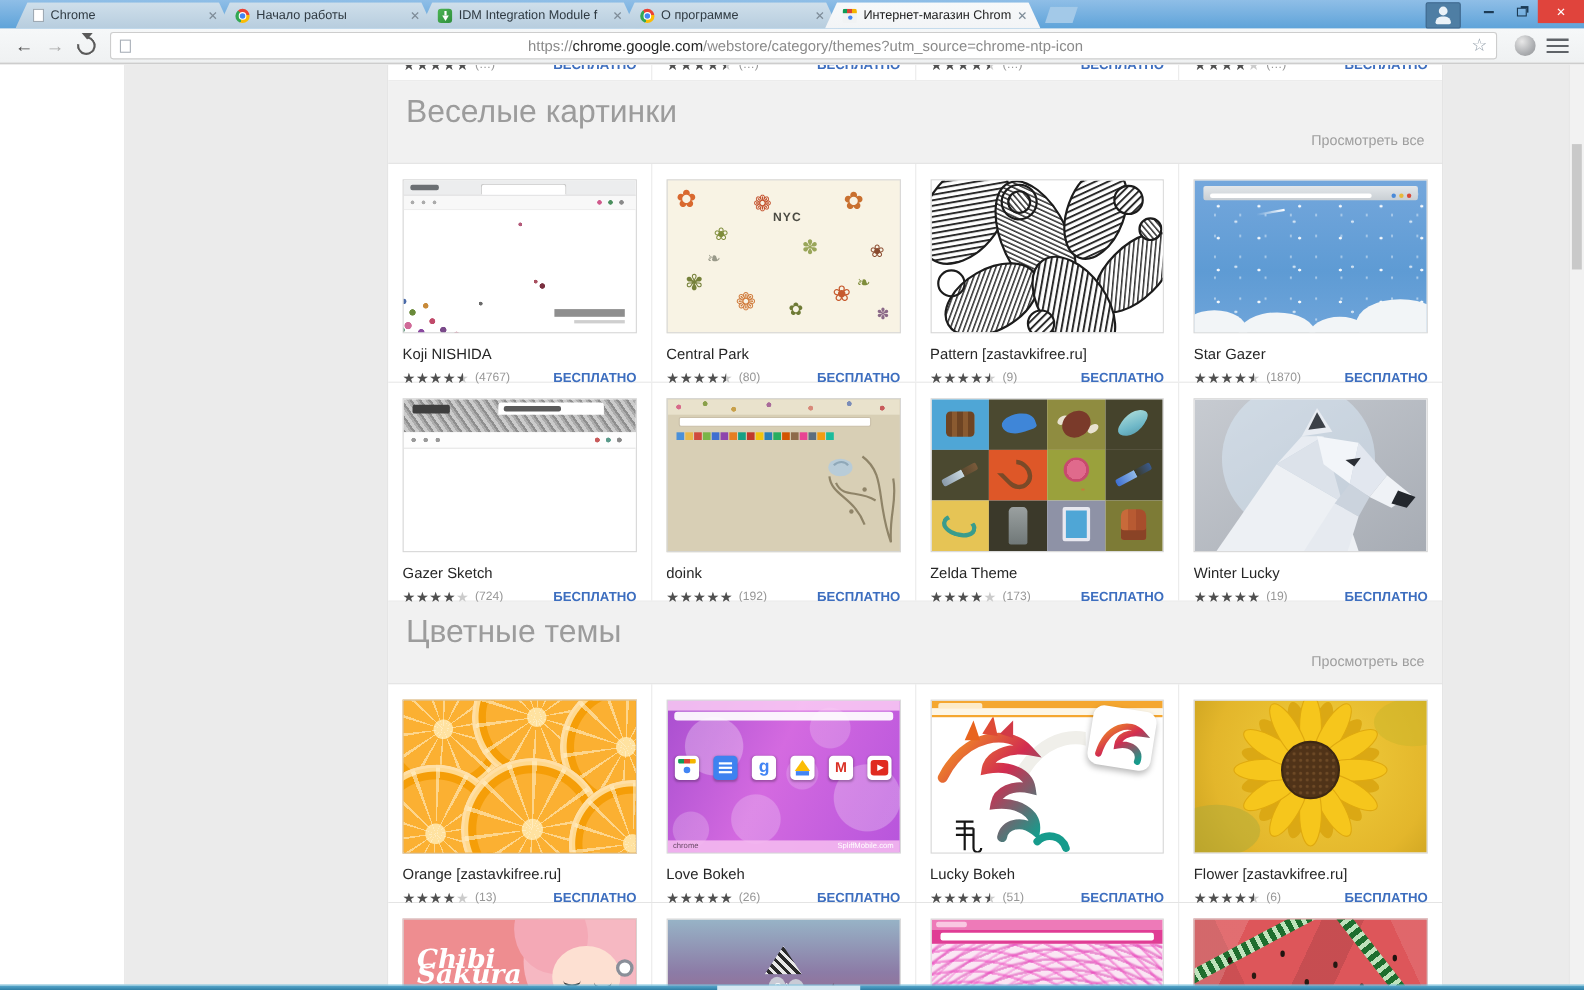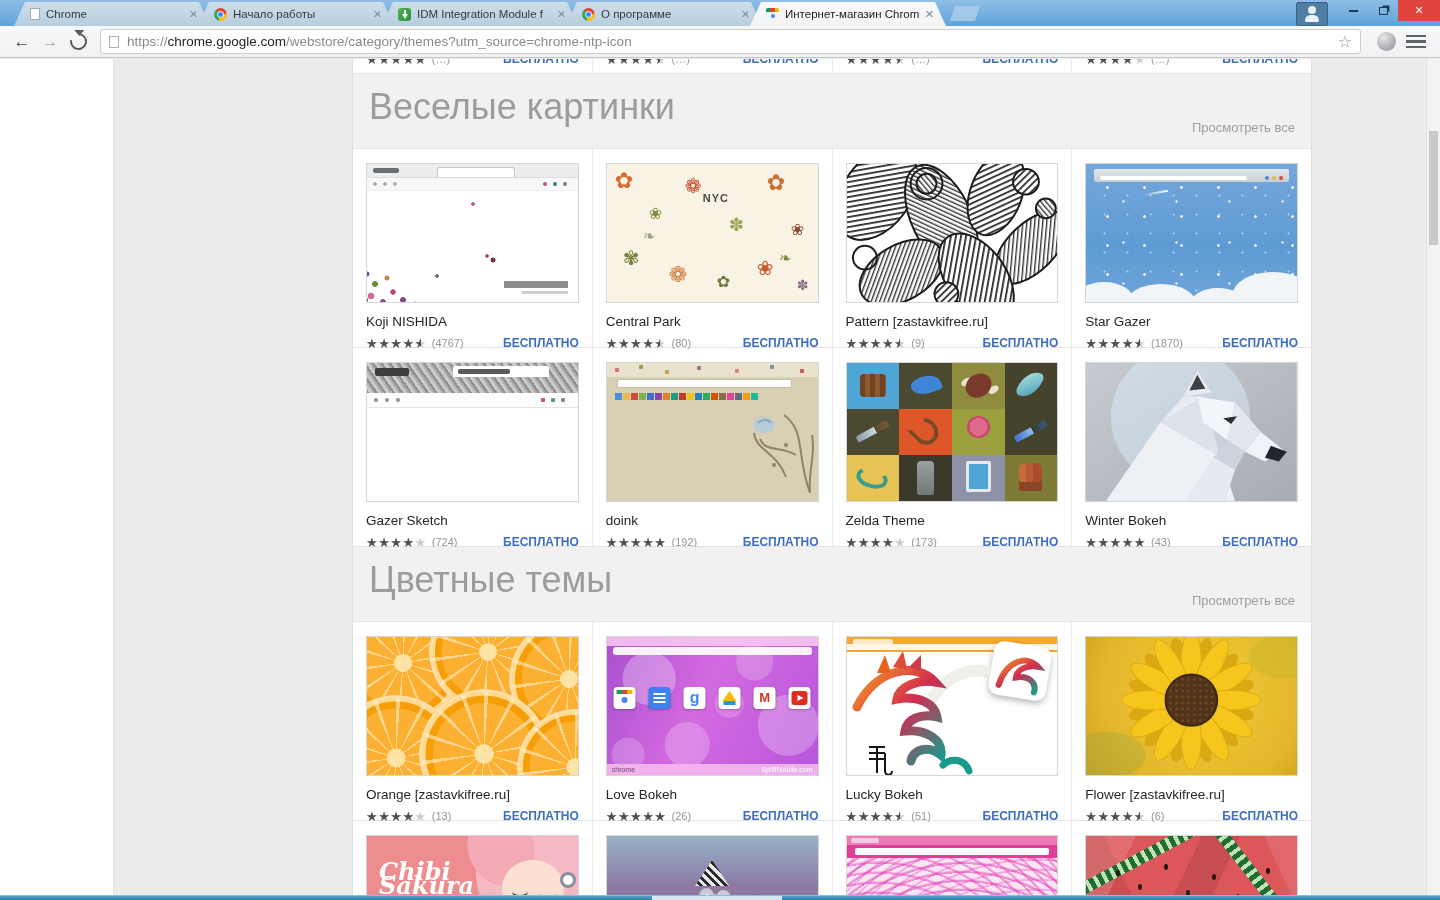--- a/index.html
+++ b/index.html
@@ -42,42 +42,42 @@
 
   .toolbar{position:absolute;left:0;top:26px;width:1440px;height:32px;background:linear-gradient(#F6F8F9,#EFF1F2);
     border-bottom:1px solid #C6C6C6;display:flex;align-items:center;padding:0 10px;box-sizing:border-box;gap:4px;}
   .navbtn{width:24px;height:24px;display:flex;align-items:center;justify-content:center;font-size:17px;font-weight:700;color:#4A4A4A;cursor:pointer;flex:none;}
   .navbtn.fwd{color:#A9A9A9;}
   .reload{width:13px;height:13px;border:2px solid #5A5A5A;border-radius:50%;border-top-color:transparent;transform:rotate(-35deg);position:relative;}
   .reload::after{content:"";position:absolute;right:-4px;top:-3px;border-left:5px solid transparent;border-right:5px solid transparent;border-top:6px solid #5A5A5A;transform:rotate(35deg);}
   .omnibox{flex:1;height:25px;background:#fff;border:1px solid #CDCDCD;border-radius:3px;margin:0 6px;
     display:flex;align-items:center;padding:0 8px;box-sizing:border-box;cursor:text;}
   .ob-page{width:10px;height:12px;background:#fff;border:1px solid #A9B0B8;flex:none;box-sizing:border-box;}
-  .url{font-size:13.5px;margin-left:8px;white-space:nowrap;overflow:hidden;flex:1;}
+  .url{font-size:13.5px;margin-left:8px;white-space:nowrap;overflow:hidden;flex:1;text-align:center;}
   .url .sch,.url .pth{color:#8A8A8A;}
   .url .hst{color:#242424;}
   .ob-star{flex:none;font-size:16px;color:#8E9AA6;cursor:pointer;line-height:1;}
   .globe{width:19px;height:19px;border-radius:50%;flex:none;margin:0 6px;cursor:pointer;
     background:radial-gradient(circle at 35% 30%,#E8E8E8,#ADAFB2 60%,#8F9194);}
   .menu{width:20px;height:14px;flex:none;margin-right:4px;cursor:pointer;
     background:linear-gradient(#5F6368 0 2.5px,transparent 2.5px 5.5px,#5F6368 5.5px 8px,transparent 8px 11px,#5F6368 11px 13.5px,transparent 0);}
 
   
   .content{position:absolute;left:0;top:59px;width:1440px;height:836px;background:#EBEBEB;}
   .leftwhite{position:absolute;left:0;top:0;bottom:0;width:113px;background:#fff;border-right:1px solid #E2E2E2;}
   .col{position:absolute;left:352px;top:0;width:958px;height:836px;background:#fff;
     border-left:1px solid #DFDFDF;border-right:1px solid #DFDFDF;}
 
   .prow{height:14px;display:flex;border-bottom:1px solid #E4E4E4;background:#fff;overflow:hidden;}
   .pcell{flex:1;border-right:1px solid #EAEAEA;padding:0 13px;}
   .pcell:last-child{border-right:none;}
   .pcell .crow{margin-top:-7px;}
 
   .band{height:75px;box-sizing:border-box;background:#F1F1F1;border-bottom:1px solid #E4E4E4;position:relative;padding:12px 16px 0;}
-  .bt{font-size:36px;color:#9C9C9C;font-weight:400;}
+  .bt{font-size:29px;color:#9C9C9C;font-weight:400;}
   .bs{margin-top:7px;font-size:13px;color:#ABABAB;}
   .ba{position:absolute;right:16px;bottom:13px;font-size:13px;color:#9E9E9E;cursor:pointer;}
 
   .row{display:flex;height:198px;border-bottom:1px solid #E4E4E4;background:#fff;}
   .row.partial{height:76px;border-bottom:none;overflow:hidden;}
   .cell{flex:1;border-right:1px solid #EAEAEA;padding:14px 13px 0;box-sizing:border-box;cursor:pointer;min-width:0;}
   .cell:last-child{border-right:none;}
   .thumb{height:140px;border:1px solid #D6D6D6;box-sizing:border-box;background:#fff;position:relative;overflow:hidden;}
   .cname{margin-top:11px;font-size:13.5px;color:#262626;white-space:nowrap;overflow:hidden;}
   .crow{margin-top:7px;display:flex;align-items:center;}
@@ -568,24 +568,24 @@
               <polygon points="104,28 112,12 120,26" fill="#3C4148"></polygon>
               <polygon points="112,34 150,40 142,78 118,60" fill="#F2F5F9"></polygon>
               <polygon points="142,78 150,40 176,70 160,90" fill="#E2E7EF"></polygon>
               <polygon points="160,90 176,70 198,88 180,100" fill="#EFF2F6"></polygon>
               <polygon points="186,84 202,90 194,100 180,96" fill="#23272D"></polygon>
               <polygon points="142,78 160,90 150,108 128,96" fill="#CBD3DD"></polygon>
               <polygon points="128,96 150,108 140,140 100,140" fill="#E6EAF0"></polygon>
               <polygon points="138,56 152,54 146,62" fill="#2A2E34"></polygon>
             </svg>
           </div>
-          <div class="cname">Winter Bokeh</div>
+          <div class="cname">Winter Lucky</div>
           <div class="crow">
             <span class="stars"><b style="width:100%">★★★★★</b><u>★★★★★</u></span>
-            <span class="cnt">(43)</span>
+            <span class="cnt">(19)</span>
             <span class="free">БЕСПЛАТНО</span>
           </div>
         </div>
       </div>
 
       <div class="band">
         <div class="bt">Цветные темы</div>
         <div class="ba">Просмотреть все</div>
       </div>
 

